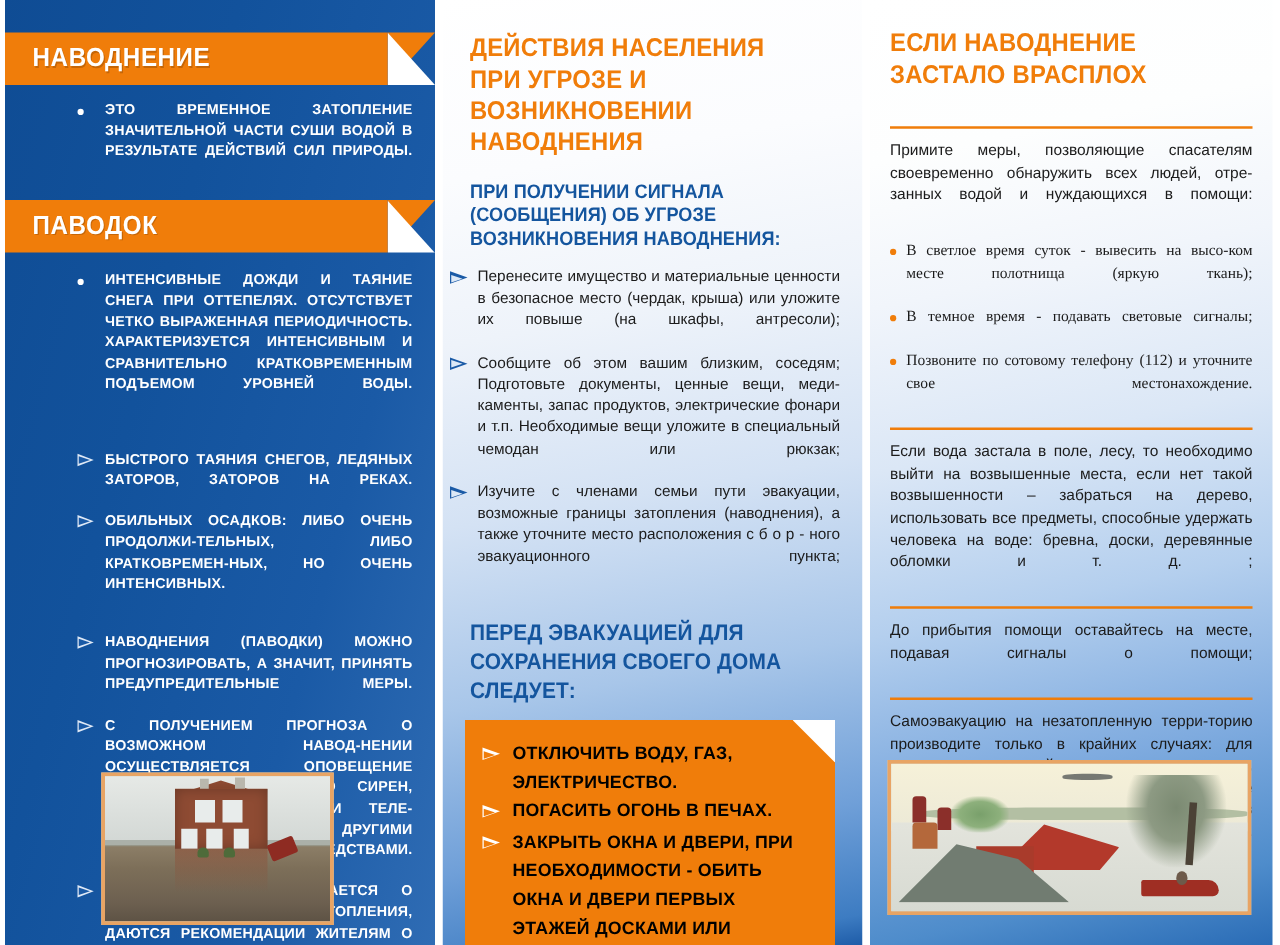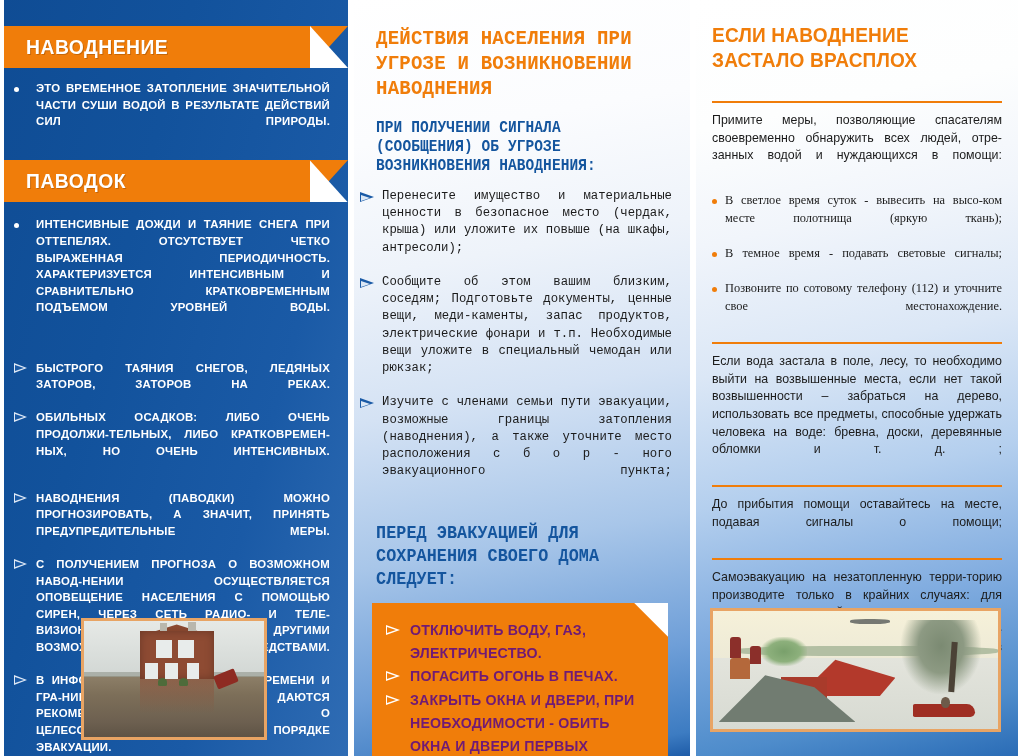--- a/index.html
+++ b/index.html
@@ -58,21 +58,21 @@
     border-right: 38px solid transparent;
   }
   .left-band .band-fold-white {
     position: absolute;
     right: -38px; top: 0;
     width: 38px; height: 42px;
     background: #ffffff;
     clip-path: polygon(0 0, 100% 100%, 0 100%);
   }
 
-  .left-body { padding: 0 18px 0 14px; }
+  .left-body { padding: 0 18px 0 14px; margin-left: 48px; }
   .left-li {
     display: flex;
     color: #ffffff;
     font-size: 11.4px;
     font-weight: bold;
     line-height: 16.6px;
     letter-spacing: 0.2px;
     text-align: justify;
     text-transform: uppercase;
   }
@@ -154,21 +154,21 @@
   
   .panel-mid {
     position: relative;
     width: 348px; height: 756px;
     flex: 0 0 348px;
     background: linear-gradient(170deg, #ffffff 0%, #fbfcfe 18%, #eef3fa 34%, #d4e2f4 52%, #a8c6e9 70%, #6f9fd8 86%, #3d7cc2 97%, #1e5ca8 100%);
     overflow: hidden;
     border-left: 6px solid #ffffff;
     border-right: 6px solid #ffffff;
   }
-  .mid-pad { padding: 26px 18px 0 22px; font-family: Liberation Mono, monospace; }
+  .mid-pad { padding: 26px 18px 0 22px; }
   .mid-h1 {
     color:#f07d0a; font-weight:bold; font-size:20.5px;
     line-height: 25px; letter-spacing:0.2px; text-transform: uppercase;
     transform: scaleX(0.93); transform-origin:left top;
     text-shadow: 0 1px 0 rgba(255,255,255,.4);
   }
   .mid-h2 {
     color:#14559e; font-weight:bold; font-size:15.6px;
     line-height:19px; letter-spacing:0.1px; text-transform:uppercase;
     transform: scaleX(0.93); transform-origin:left top;
@@ -194,21 +194,21 @@
     position: relative;
     margin: 12px 22px 0 18px;
     background: #f07d0a;
     padding: 16px 16px 18px 14px;
   }
   .mid-box .fold-white {
     position:absolute; right:0; top:0; width:34px; height:34px;
     background:#ffffff;
     clip-path: polygon(100% 0, 100% 100%, 0 0);
   }
-  .mid-box-li { display:flex; color:#701a75; font-weight:bold; font-size:14.2px; line-height:23px;
+  .mid-box-li { display:flex; color:#000000; font-weight:bold; font-size:14.2px; line-height:23px;
       text-transform:uppercase; letter-spacing:0.2px; }
   .mid-box-li .mk { flex:0 0 24px; }
   .arrow-o { display:inline-block;position:relative;width:15px;height:11px;margin-top:6px; }
   .arrow-o::before{
     content:"";position:absolute;left:0;top:0;width:0;height:0;
     border-left:14px solid #ffffff;
     border-top:5.5px solid transparent;
     border-bottom:5.5px solid transparent;
   }
   .arrow-o::after{

